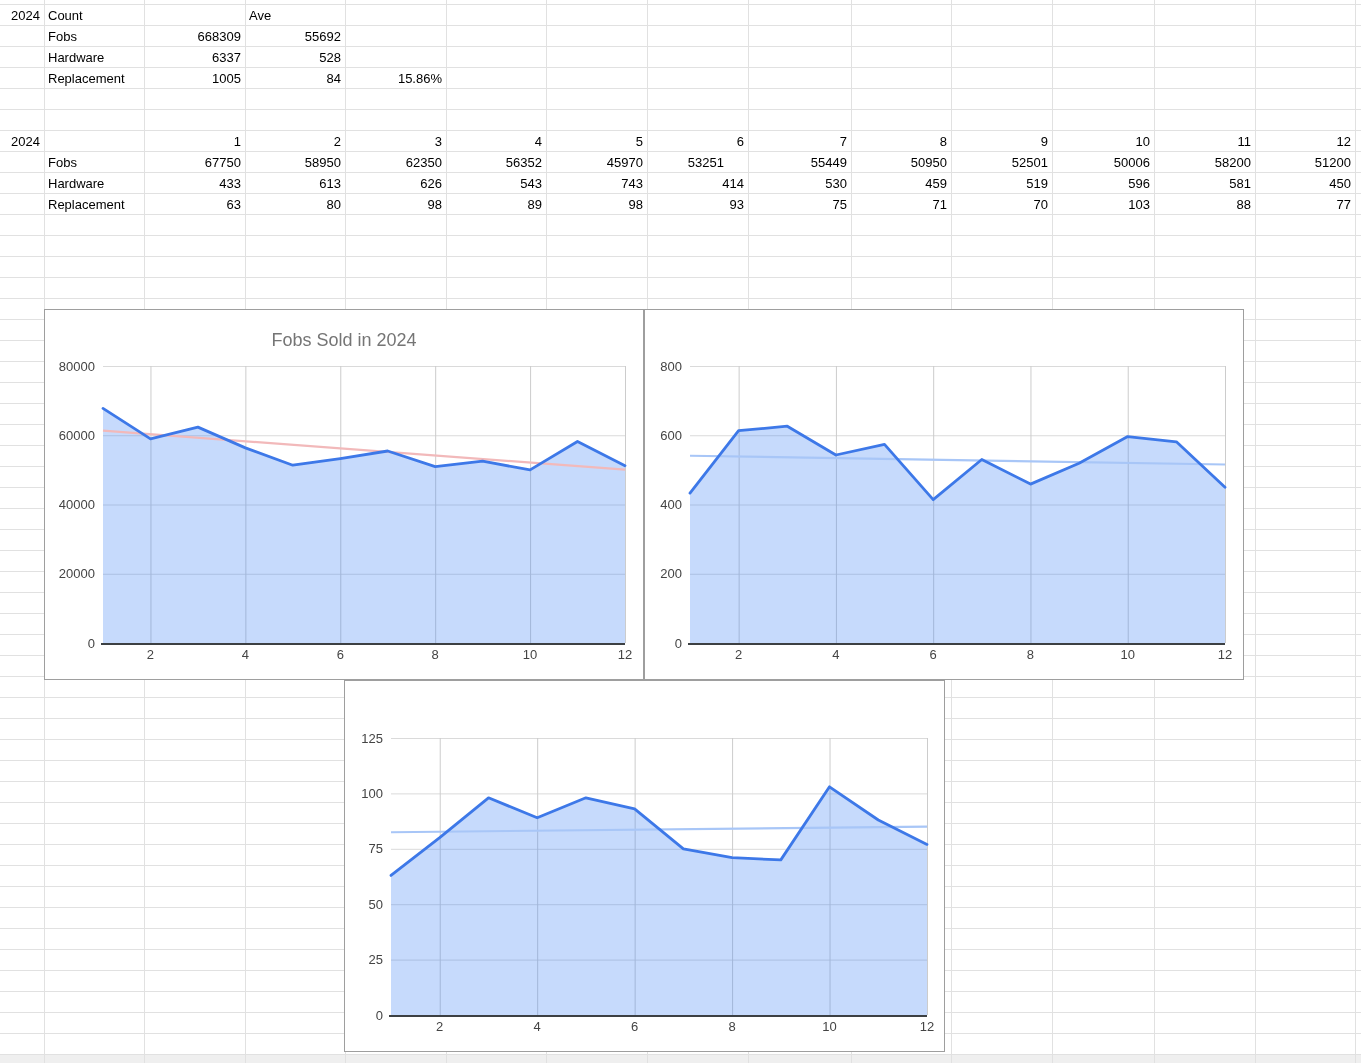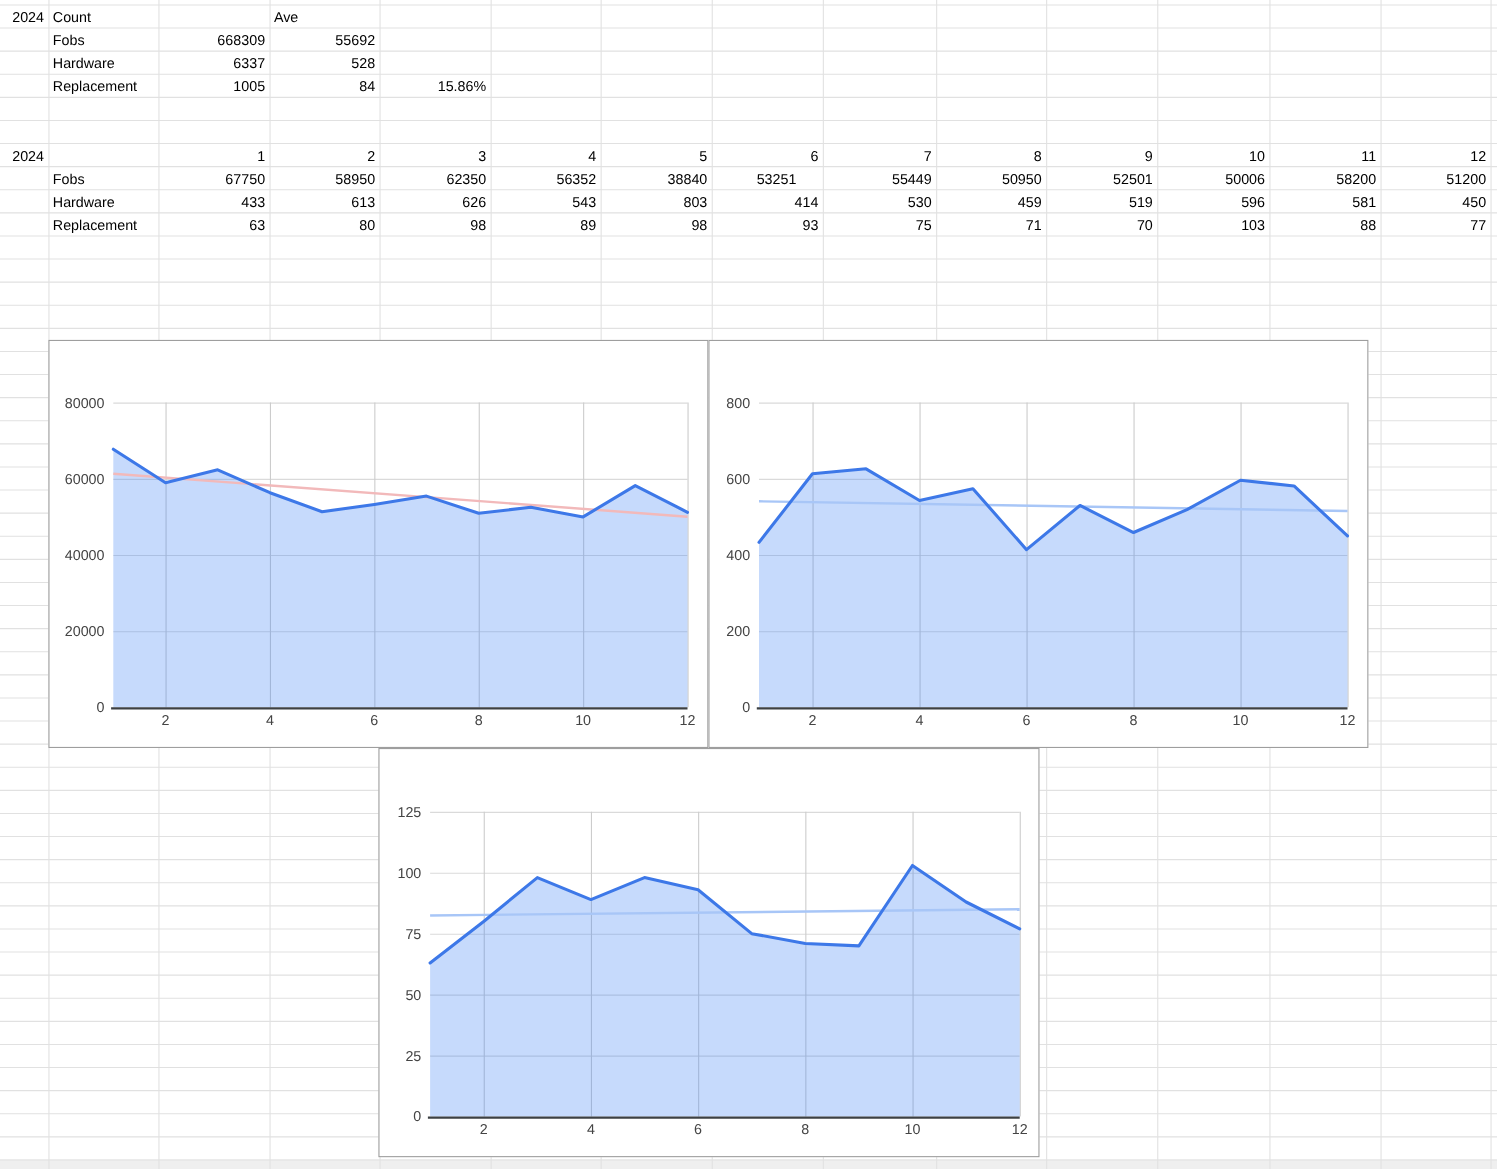--- a/index.html
+++ b/index.html
@@ -122,34 +122,34 @@
       <div class="cell num" style="left: 852px; width: 95px; top: 131px;">8</div>
       <div class="cell num" style="left: 952px; width: 96px; top: 131px;">9</div>
       <div class="cell num" style="left: 1053px; width: 97px; top: 131px;">10</div>
       <div class="cell num" style="left: 1155px; width: 96px; top: 131px;">11</div>
       <div class="cell num" style="left: 1256px; width: 95px; top: 131px;">12</div>
       <div class="cell" style="left: 48px; width: 96px; top: 152px;">Fobs</div>
       <div class="cell num" style="left: 145px; width: 96px; top: 152px;">67750</div>
       <div class="cell num" style="left: 246px; width: 95px; top: 152px;">58950</div>
       <div class="cell num" style="left: 346px; width: 96px; top: 152px;">62350</div>
       <div class="cell num" style="left: 447px; width: 95px; top: 152px;">56352</div>
-      <div class="cell num" style="left: 547px; width: 96px; top: 152px;">38840</div>
+      <div class="cell num" style="left: 547px; width: 96px; top: 152px;">45970</div>
       <div class="cell num" style="left: 628px; width: 96px; top: 152px; text-align: right;">53251</div>
       <div class="cell num" style="left: 749px; width: 98px; top: 152px;">55449</div>
       <div class="cell num" style="left: 852px; width: 95px; top: 152px;">50950</div>
       <div class="cell num" style="left: 952px; width: 96px; top: 152px;">52501</div>
       <div class="cell num" style="left: 1053px; width: 97px; top: 152px;">50006</div>
       <div class="cell num" style="left: 1155px; width: 96px; top: 152px;">58200</div>
       <div class="cell num" style="left: 1256px; width: 95px; top: 152px;">51200</div>
       <div class="cell" style="left: 48px; width: 96px; top: 173px;">Hardware</div>
       <div class="cell num" style="left: 145px; width: 96px; top: 173px;">433</div>
       <div class="cell num" style="left: 246px; width: 95px; top: 173px;">613</div>
       <div class="cell num" style="left: 346px; width: 96px; top: 173px;">626</div>
       <div class="cell num" style="left: 447px; width: 95px; top: 173px;">543</div>
-      <div class="cell num" style="left: 547px; width: 96px; top: 173px;">803</div>
+      <div class="cell num" style="left: 547px; width: 96px; top: 173px;">743</div>
       <div class="cell num" style="left: 648px; width: 96px; top: 173px;">414</div>
       <div class="cell num" style="left: 749px; width: 98px; top: 173px;">530</div>
       <div class="cell num" style="left: 852px; width: 95px; top: 173px;">459</div>
       <div class="cell num" style="left: 952px; width: 96px; top: 173px;">519</div>
       <div class="cell num" style="left: 1053px; width: 97px; top: 173px;">596</div>
       <div class="cell num" style="left: 1155px; width: 96px; top: 173px;">581</div>
       <div class="cell num" style="left: 1256px; width: 95px; top: 173px;">450</div>
       <div class="cell" style="left: 48px; width: 96px; top: 194px;">Replacement</div>
       <div class="cell num" style="left: 145px; width: 96px; top: 194px;">63</div>
       <div class="cell num" style="left: 246px; width: 95px; top: 194px;">80</div>
@@ -160,20 +160,21 @@
       <div class="cell num" style="left: 749px; width: 98px; top: 194px;">75</div>
       <div class="cell num" style="left: 852px; width: 95px; top: 194px;">71</div>
       <div class="cell num" style="left: 952px; width: 96px; top: 194px;">70</div>
       <div class="cell num" style="left: 1053px; width: 97px; top: 194px;">103</div>
       <div class="cell num" style="left: 1155px; width: 96px; top: 194px;">88</div>
       <div class="cell num" style="left: 1256px; width: 95px; top: 194px;">77</div>
     </div>
 </div>
 
 <div class="chart-card" id="card-0" style="left:44px;top:309px;width:600px;height:371px;">
+  <div class="chart-title">Fobs Sold in 2024</div>
 <svg width="598" height="369" class="plot">
       <text x="50" y="337.5" text-anchor="end" fill="#444444" font-size="13">0</text>
       <line x1="58" y1="264.25" x2="580" y2="264.25" stroke="#dadada" stroke-width="1"></line>
       <text x="50" y="268.25" text-anchor="end" fill="#444444" font-size="13">20000</text>
       <line x1="58" y1="195" x2="580" y2="195" stroke="#dadada" stroke-width="1"></line>
       <text x="50" y="199" text-anchor="end" fill="#444444" font-size="13">40000</text>
       <line x1="58" y1="125.75" x2="580" y2="125.75" stroke="#dadada" stroke-width="1"></line>
       <text x="50" y="129.75" text-anchor="end" fill="#444444" font-size="13">60000</text>
       <line x1="58" y1="56.5" x2="580" y2="56.5" stroke="#dadada" stroke-width="1"></line>
       <text x="50" y="60.5" text-anchor="end" fill="#444444" font-size="13">80000</text>

